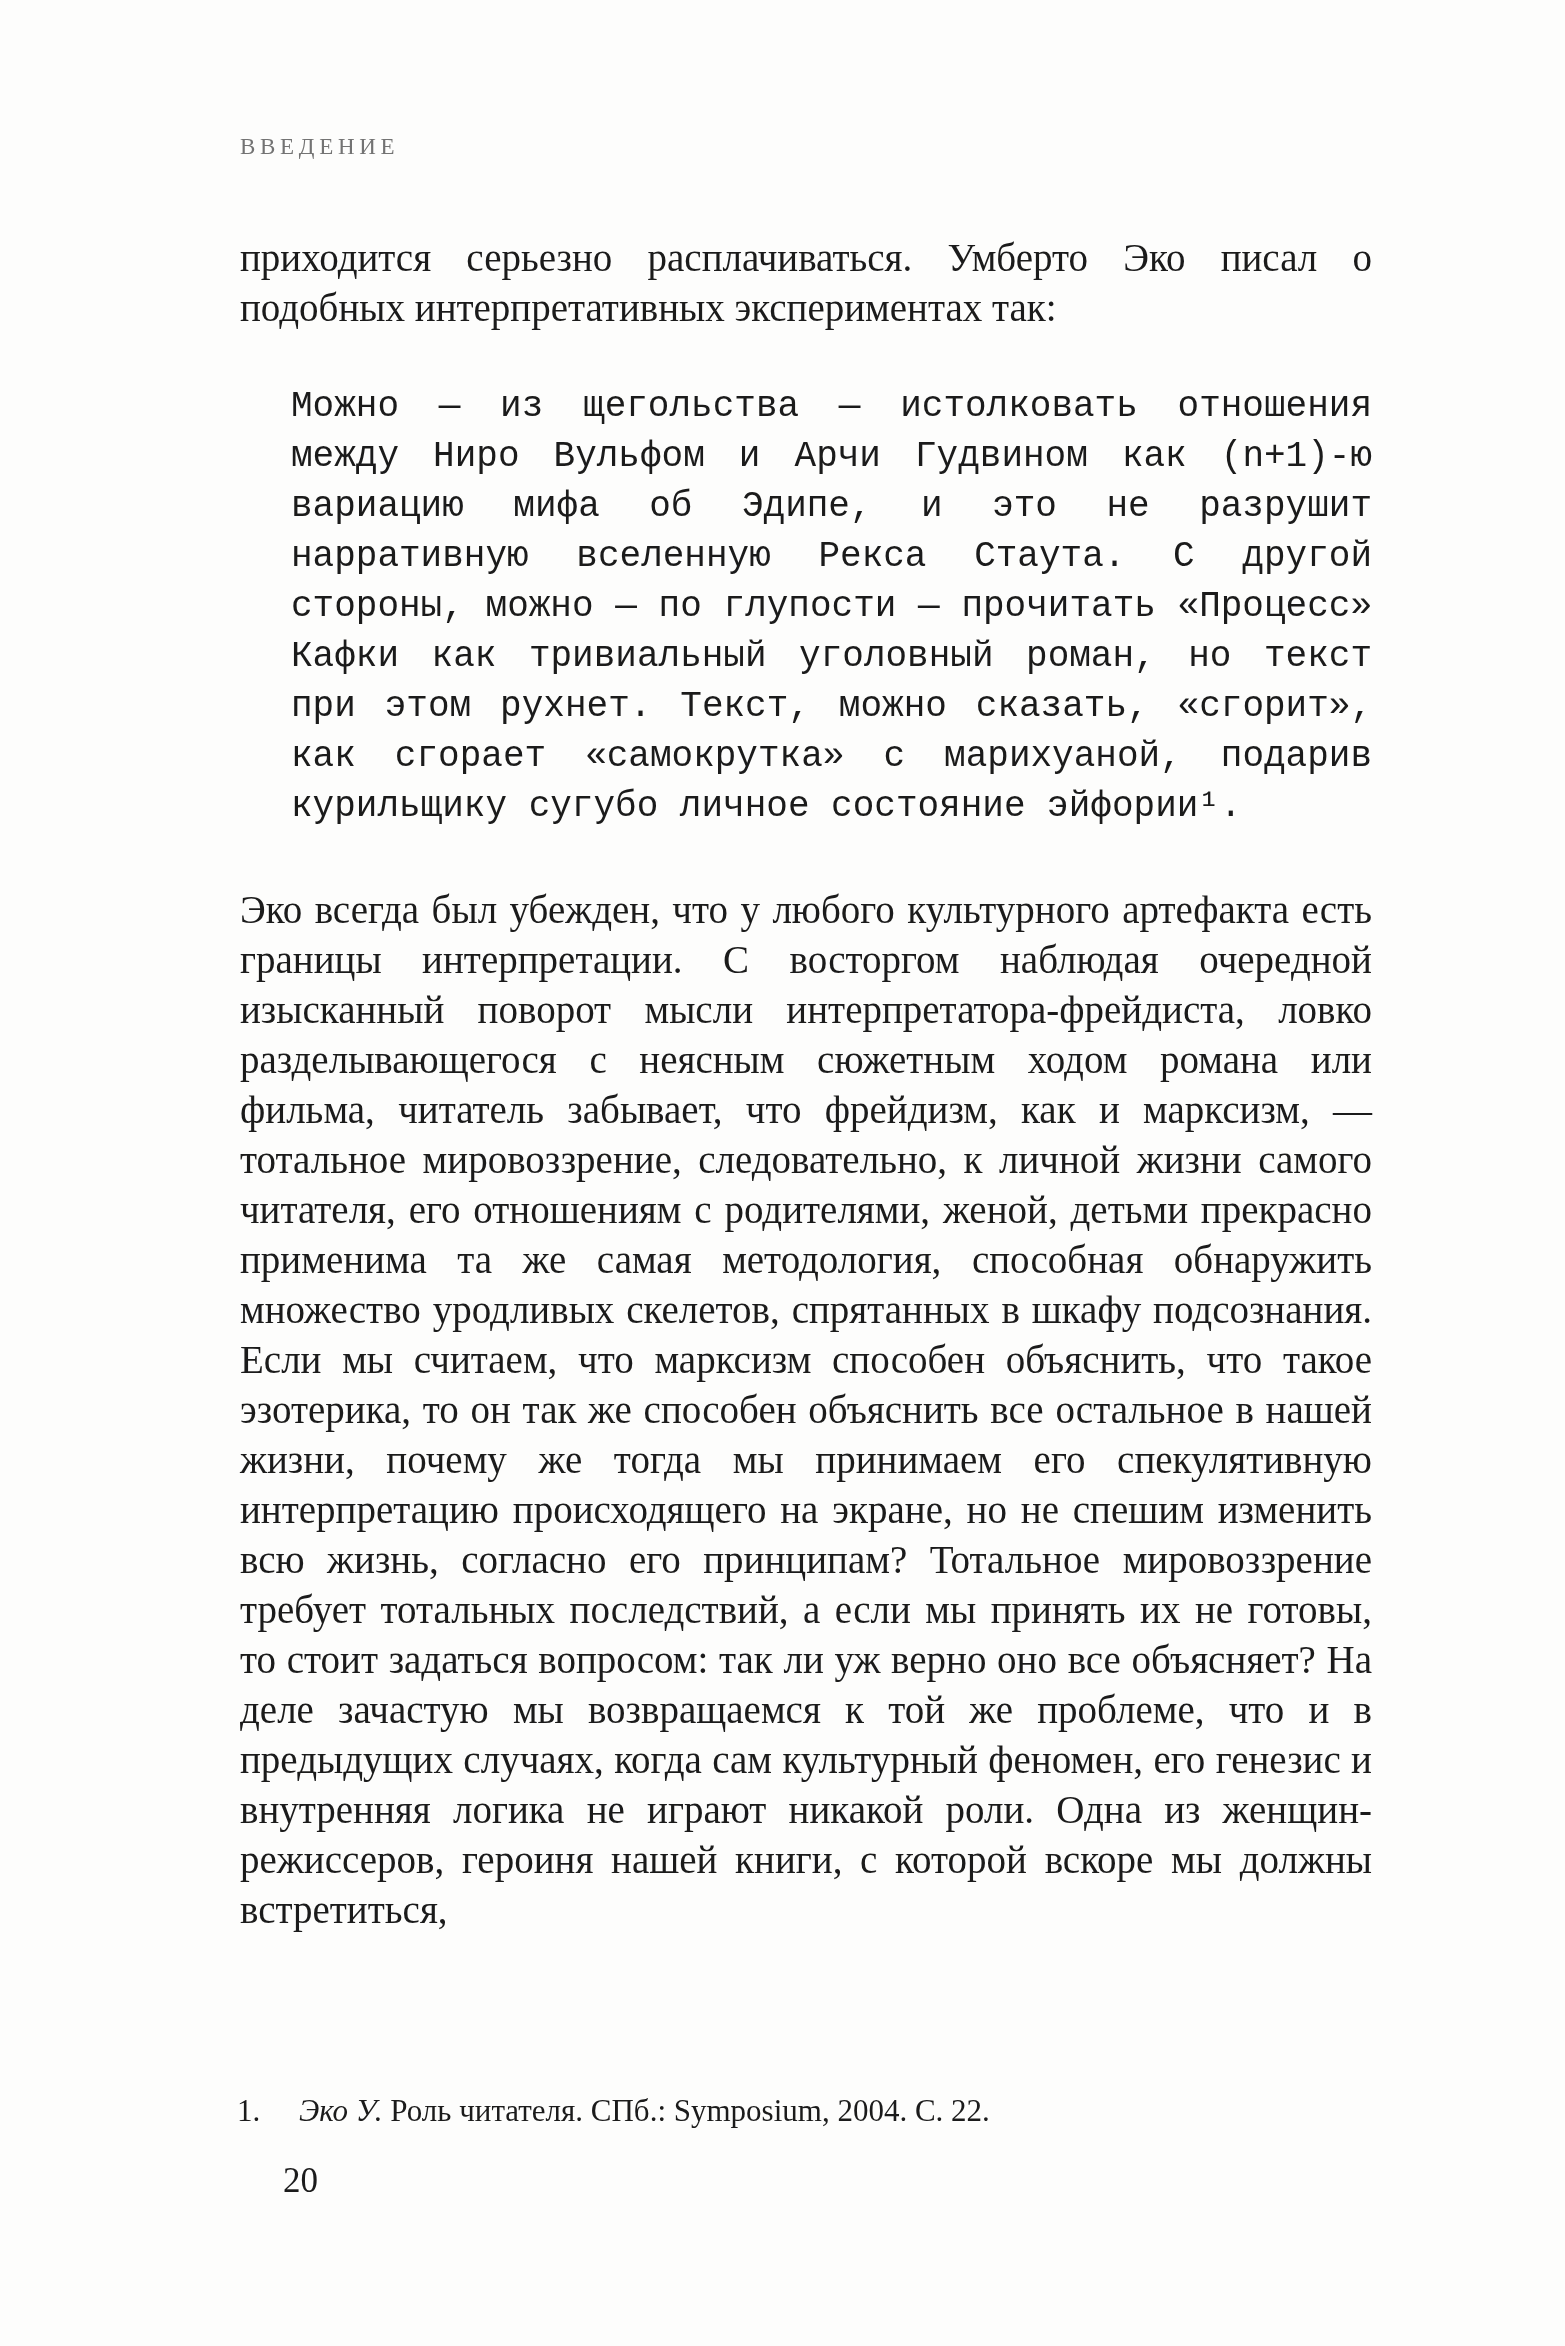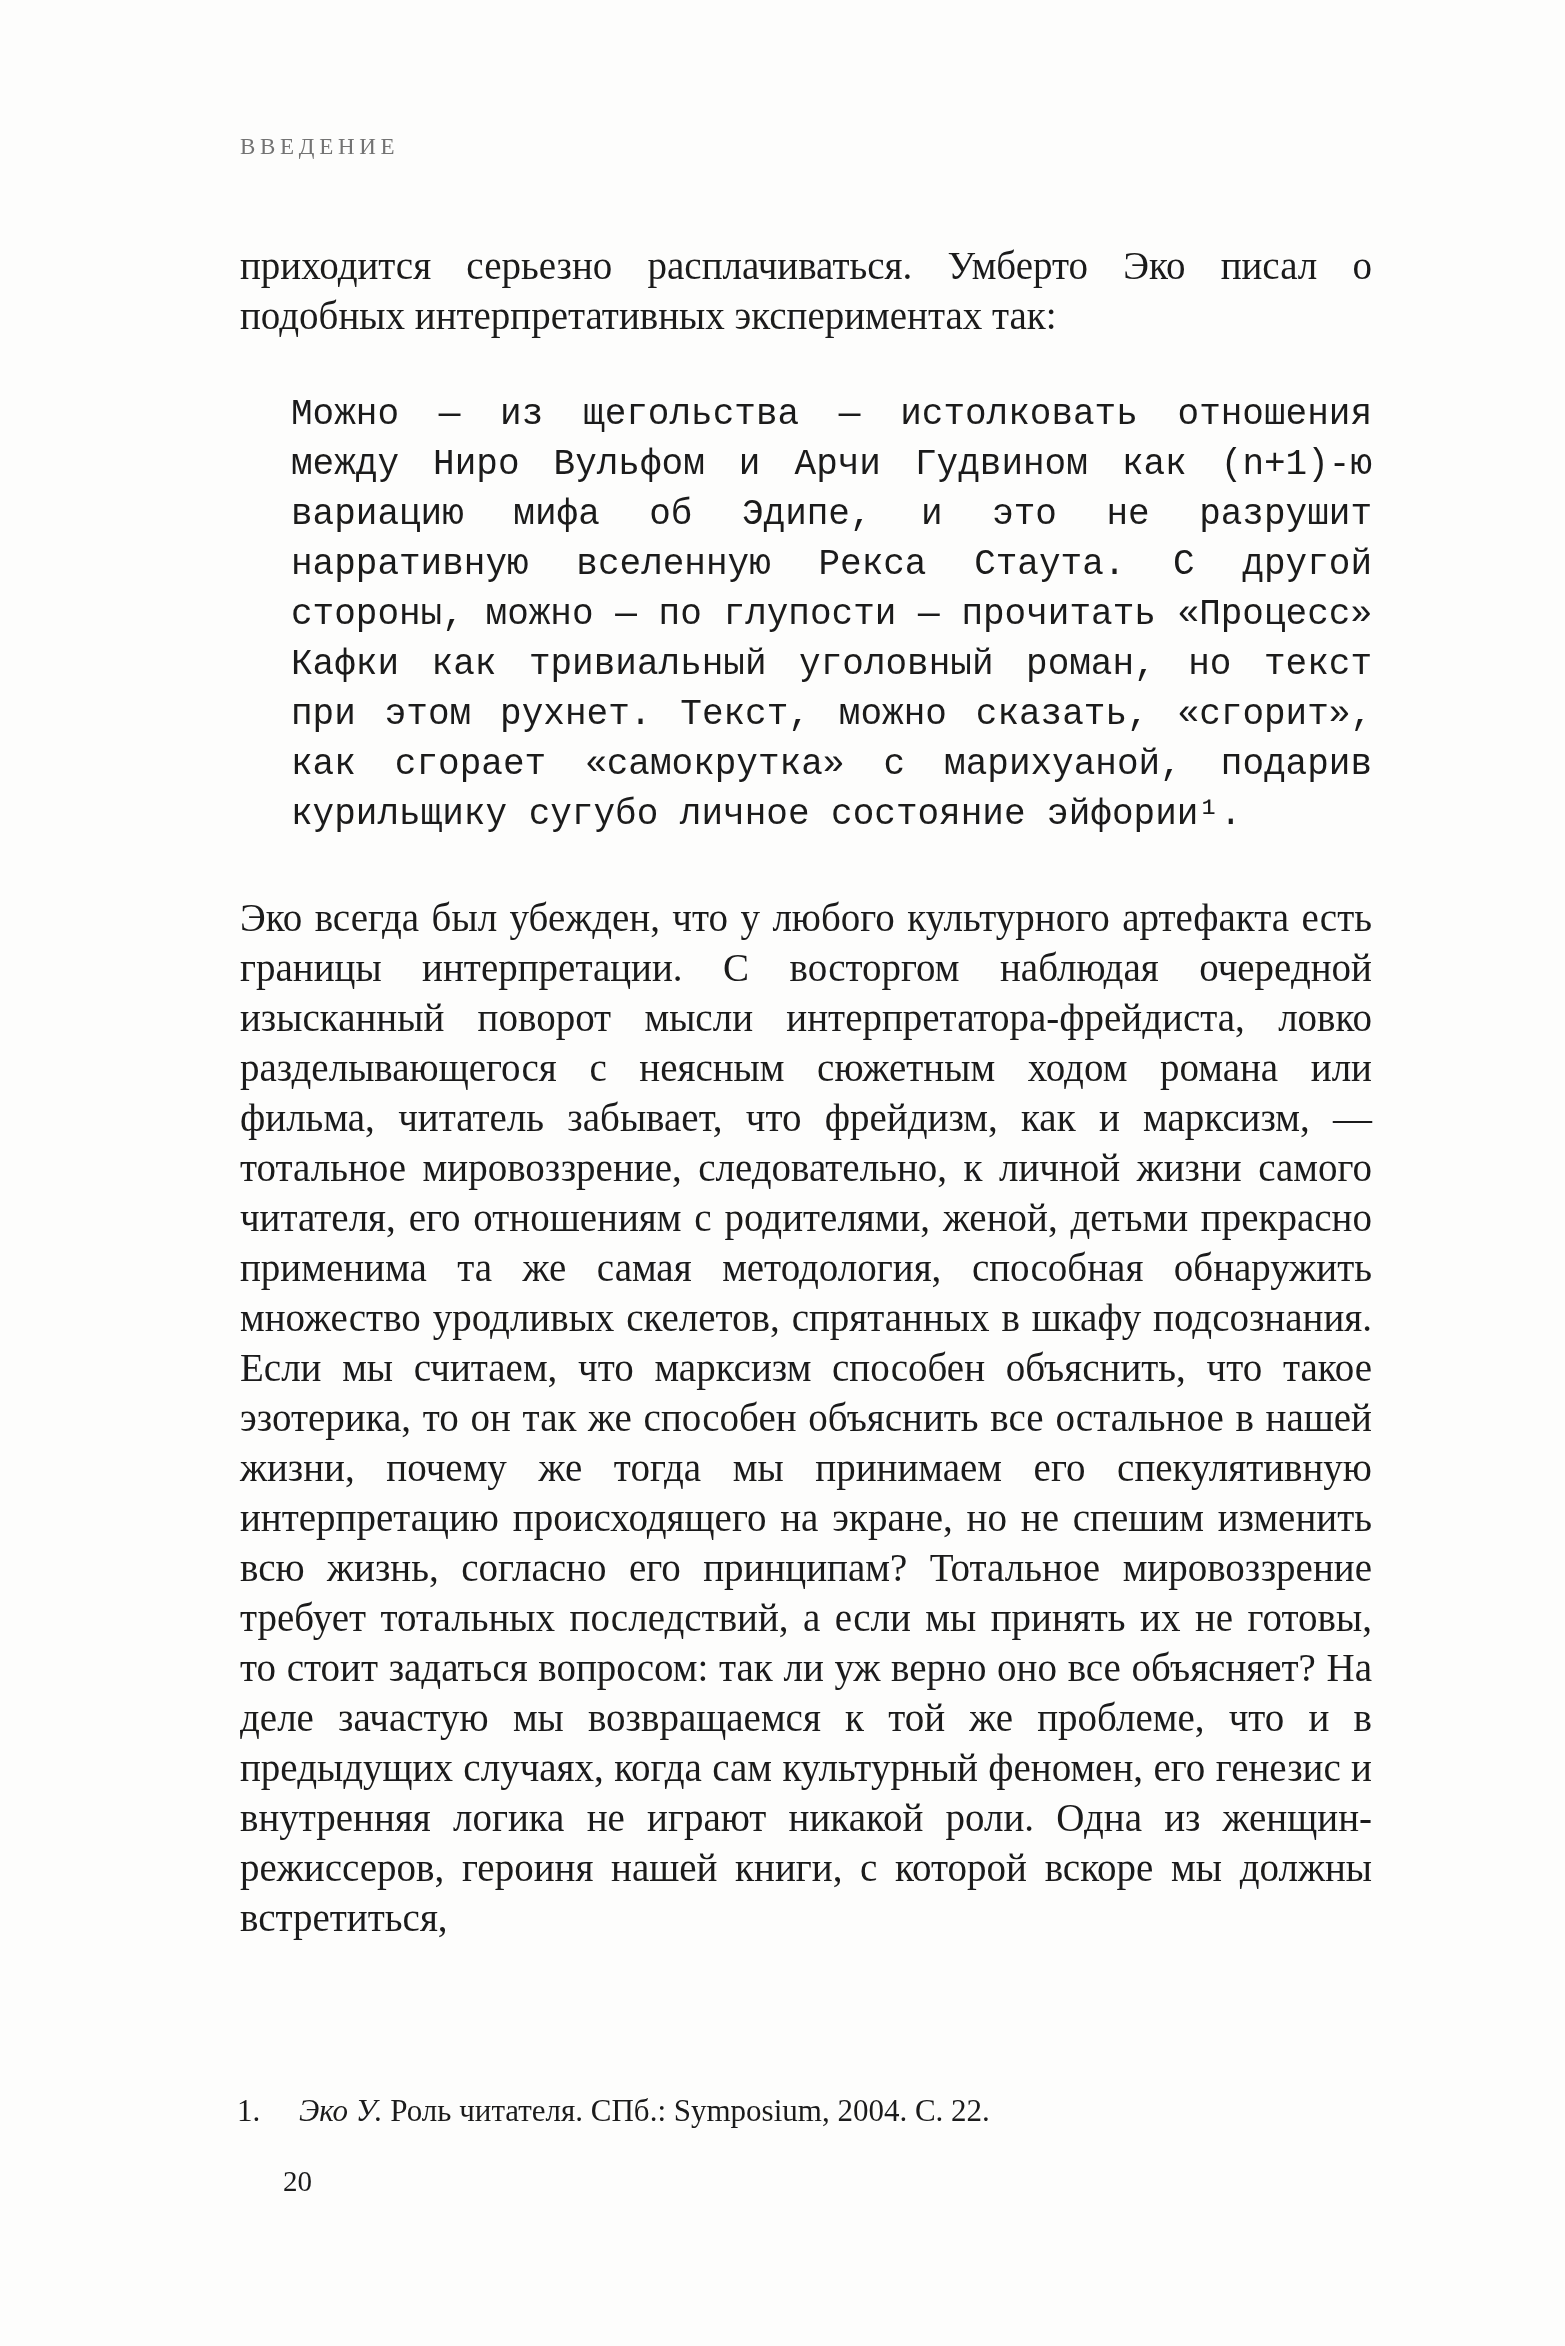--- a/index.html
+++ b/index.html
@@ -22,21 +22,21 @@
     top: 134px;
     font-size: 23px;
     line-height: 26.5px;
     font-weight: 400;
     letter-spacing: 4.7px;
     color: #737373;
   }
   .text-block {
     position: absolute;
     left: 240px;
-    top: 241px;
+    top: 233px;
     width: 1132px;
     text-align: justify;
     hyphens: auto;
     -webkit-hyphens: auto;
   }
   .intro-paragraph {
     margin: 0;
     font-size: 39px;
     line-height: 50px;
   }
@@ -65,21 +65,21 @@
     flex: 0 0 46px;
   }
   .fn-author {
     font-style: italic;
     margin-left: 16px;
   }
   .page-number {
     position: absolute;
     left: 283px;
     top: 2161px;
-    font-size: 29px;
+    font-size: 35px;
     line-height: 40px;
   }
 </style>
 </head>
 <body>
 
 <div class="page">
 
   <header class="running-header">ВВЕДЕНИЕ</header>
 

